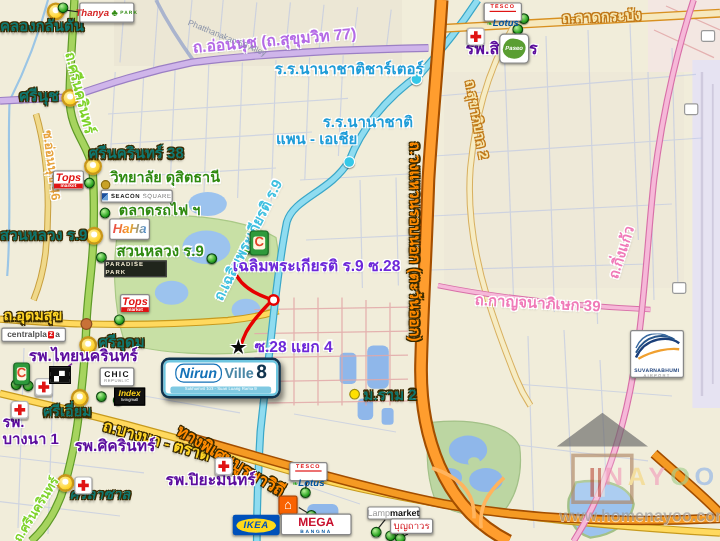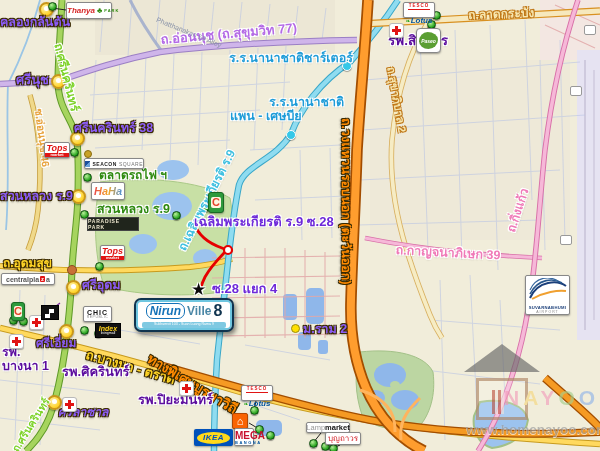--- a/index.html
+++ b/index.html
@@ -2,21 +2,21 @@
 <html><head>
 <meta charset="utf-8">
 <style>
   html,body{margin:0;padding:0;background:#444;}
   #stage{position:relative;width:600px;height:451px;overflow:hidden;background:#f1edda;
          font-family:"Liberation Sans","DejaVu Sans",sans-serif;}
   #map-svg{position:absolute;left:0;top:0;z-index:0;}
   .lbl{position:absolute;z-index:3;font-weight:bold;white-space:nowrap;line-height:1.05;transform-origin:0 0;}
   .od{text-shadow:-1px -1px 0 #3a2a00,1px -1px 0 #3a2a00,-1px 1px 0 #3a2a00,1px 1px 0 #3a2a00,0 2px 2px rgba(0,0,0,.35);}
   .ow{text-shadow:-1px -1px 0 #fff,1px -1px 0 #fff,-1px 1px 0 #fff,1px 1px 0 #fff,0 1px 2px rgba(0,0,0,.25);}
-  .yj{color:#8b5cf6;font-size:12.5px;}
+  .yj{color:#0f766e;font-size:12.5px;}
   .ry{color:#ffd526;font-size:12px;}
   .cream{color:#f7e7b0;font-size:12px;text-shadow:-1px -1px 0 #c07818,1px -1px 0 #c07818,-1px 1px 0 #c07818,1px 1px 0 #c07818;}
   .purple{color:#5c0d9e;font-size:13px;}
   .green{color:#2f8a10;font-size:12px;}
   .blue{color:#1e9cd8;font-size:12.5px;}
   .red{color:#6d28d9;font-size:13px;}
   .violet{color:#b46ae6;font-size:13px;}
   .cyanl{color:#3fc0e0;font-size:12px;}
   .roadgreen{color:#7ed32a;font-size:12px;}
   .orange{color:#ff8a00;font-size:13px;}
@@ -36,21 +36,21 @@
   .odot{position:absolute;z-index:2;width:10px;height:10px;border-radius:50%;background:#c87137;border:1.5px solid #8a4a20;box-sizing:border-box;}
   .cross{position:absolute;z-index:3;width:13px;height:13px;background:#fff;border:1px solid #b9b9b9;border-radius:3px;box-shadow:0 1px 1px rgba(0,0,0,.3);}
   .cross::before{content:"";position:absolute;left:5px;top:2px;width:3px;height:9px;background:#e01414;}
   .cross::after{content:"";position:absolute;left:2px;top:5px;width:9px;height:3px;background:#e01414;}
   .star{position:absolute;z-index:4;font-size:17px;color:#0a0a0a;line-height:1;
         text-shadow:-1px -1px 0 #fff,1px -1px 0 #fff,-1px 1px 0 #fff,1px 1px 0 #fff;}
   .shield{position:absolute;z-index:2;width:10px;height:8px;background:#fff;border:1px solid #999;border-radius:2px;}
   
   .logo{position:absolute;z-index:3;box-sizing:border-box;}
   .wbox{background:#fff;border:1px solid #888;border-radius:2px;box-shadow:0 1px 2px rgba(0,0,0,.35);}
-  .thanya{width:46px;height:17px;display:flex;align-items:center;gap:2px;}
+  .thanya{width:46px;height:17px;display:flex;align-items:center;justify-content:center;gap:2px;}
   .thanya .t1{color:#d62828;font-size:8px;font-style:italic;font-weight:bold;}
   .thanya .tree{color:#2f8a10;font-size:8px;}
   .thanya .t2{color:#2f8a10;font-size:4px;font-weight:bold;letter-spacing:1px;}
   .tesco{width:32px;height:16px;text-align:center;line-height:1;padding-top:1px;}
   .tesco .t1{color:#e01414;font-size:4.5px;font-weight:bold;letter-spacing:1px;display:block;border-bottom:1px solid #e01414;margin:0 4px;}
   .tesco .t2{color:#00539f;font-size:8px;font-weight:bold;font-style:italic;}
   .tesco .leaf{color:#2aa520;font-size:6px;}
   .tops{width:26px;height:16px;text-align:center;line-height:1;}
   .tops .t1{color:#e01414;font-size:9px;font-weight:bold;font-style:italic;display:block;margin-top:1px;}
   .tops .t2{display:block;background:#e01414;color:#fff;font-size:4px;font-weight:bold;}
@@ -74,21 +74,21 @@
       background:conic-gradient(#fff 0 25%,#111 0 50%,#fff 0 75%,#111 0);}
   .chic{width:29px;height:16px;text-align:center;line-height:1;padding-top:2px;}
   .chic .t1{color:#111;font-size:7px;font-weight:bold;letter-spacing:1px;display:block;}
   .chic .t2{color:#888;font-size:3.5px;letter-spacing:.5px;display:block;}
   .index{width:26px;height:15px;background:#111;border:1px solid #000;text-align:center;line-height:1;padding-top:1px;}
   .index .t1{color:#ffd21a;font-size:7px;font-weight:bold;font-style:italic;display:block;}
   .index .t2{color:#fff;font-size:3.5px;display:block;}
   .ikea{width:39px;height:17px;background:#0051ba;border-radius:2px;display:flex;align-items:center;justify-content:center;box-shadow:0 1px 2px rgba(0,0,0,.35);}
   .ikea .oval{background:#ffda1a;border-radius:50%;width:33px;height:12px;display:flex;align-items:center;justify-content:center;}
   .ikea .t1{color:#0051ba;font-size:8px;font-weight:bold;font-style:italic;letter-spacing:.5px;}
-  .mega{width:20px;height:18px;text-align:center;line-height:1;padding-top:2px;}
+  .mega{width:59px;height:18px;text-align:center;line-height:1;padding-top:2px;}
   .mega .t1{color:#c8102e;font-size:10px;font-weight:bold;display:block;}
   .mega .t2{color:#00539f;font-size:4px;font-weight:bold;letter-spacing:1.5px;display:block;}
   .homepro{width:16px;height:16px;background:#f96302;border:1px solid #b34702;border-radius:2px;display:flex;align-items:center;justify-content:center;color:#fff;font-size:11px;font-weight:bold;box-shadow:0 1px 2px rgba(0,0,0,.35);}
   .lamp{width:44px;height:11px;display:flex;align-items:center;justify-content:center;}
   .lamp .t1{color:#999;font-size:7.5px;}
   .lamp .t2{color:#111;font-size:7.5px;font-weight:bold;}
   .boont{width:36px;height:13px;display:flex;align-items:center;justify-content:center;}
   .boont .t1{color:#d31920;font-size:8px;font-weight:normal;}
   .paseo{width:25px;height:25px;border-radius:4px;display:flex;align-items:center;justify-content:center;}
   .paseo .blob{width:19px;height:17px;background:#5a9e32;border-radius:45% 55% 50% 50%/55% 45% 55% 45%;display:flex;align-items:center;justify-content:center;}
@@ -295,28 +295,30 @@
 <div class="lbl yj od" style="left:0px;top:16px;">คลองกลันตัน</div>
 <div class="lbl yj od" style="left:16px;top:73px;font-size:13px;">ศรีนุช</div>
 <div class="lbl yj od" style="left:74px;top:122px;">ศรีนครินทร์ 38</div>
 <div class="lbl yj od" style="left:0px;top:190px;">สวนหลวง ร.9</div>
 <div class="lbl yj od" style="left:82px;top:279px;">ศรีอุดม</div>
 <div class="lbl yj od" style="left:36px;top:337px;font-size:12px;">ศรีเอี่ยม</div>
 <div class="lbl yj od" style="left:58px;top:406px;font-size:12px;font-style:italic;">ศรีลาซาล</div>
 <div class="lbl yj od" style="left:303px;top:323px;">ม.ราม 2</div>
 
 <div class="lbl purple ow" style="left:388px;top:34px;font-size:13.5px;">รพ.สิรินธร</div>
+<div class="lbl purple ow" style="left:24px;top:290px;">รพ.ไทยนครินทร์</div>
 <div class="lbl purple ow" style="left:2px;top:346px;font-size:12.5px;">รพ.</div>
 <div class="lbl purple ow" style="left:2px;top:360px;font-size:12.5px;">บางนา 1</div>
 <div class="lbl purple ow" style="left:62px;top:365px;text-align:right;">รพ.ศิครินทร์</div>
 <div class="lbl purple ow" style="left:138px;top:393px;">รพ.ปิยะมินทร์</div>
 
 <div class="lbl blue ow" style="left:229px;top:52px;">ร.ร.นานาชาติชาร์เตอร์</div>
 <div class="lbl blue ow" style="left:232px;top:96px;text-align:center;margin-left:37px;">ร.ร.นานาชาติ</div>
-<div class="lbl blue ow" style="left:230px;top:110px;">แพน - เศษบีย</div>
+<div class="lbl blue ow" style="left:230px;top:110px;">แพน - เอเชีย</div>
+<div class="lbl green ow" style="left:92px;top:142px;">วิทยาลัย ดุสิตธานี</div>
 
 <div class="lbl green ow" style="left:99px;top:169px;">ตลาดรถไฟ ฯ</div>
 <div class="lbl green ow" style="left:97px;top:203px;font-size:12.5px;">สวนหลวง ร.9</div>
 
 <div class="lbl red ow" style="left:194px;top:215px;">เฉลิมพระเกียรติ ร.9 ซ.28</div>
 <div class="lbl red ow" style="left:212px;top:282px;">ซ.28 แยก 4</div>
 
 <div class="jc" style="left:39px;top:2px;"></div>
 <div class="jc" style="left:51px;top:74px;"></div>
 <div class="jc" style="left:70px;top:131px;"></div>

